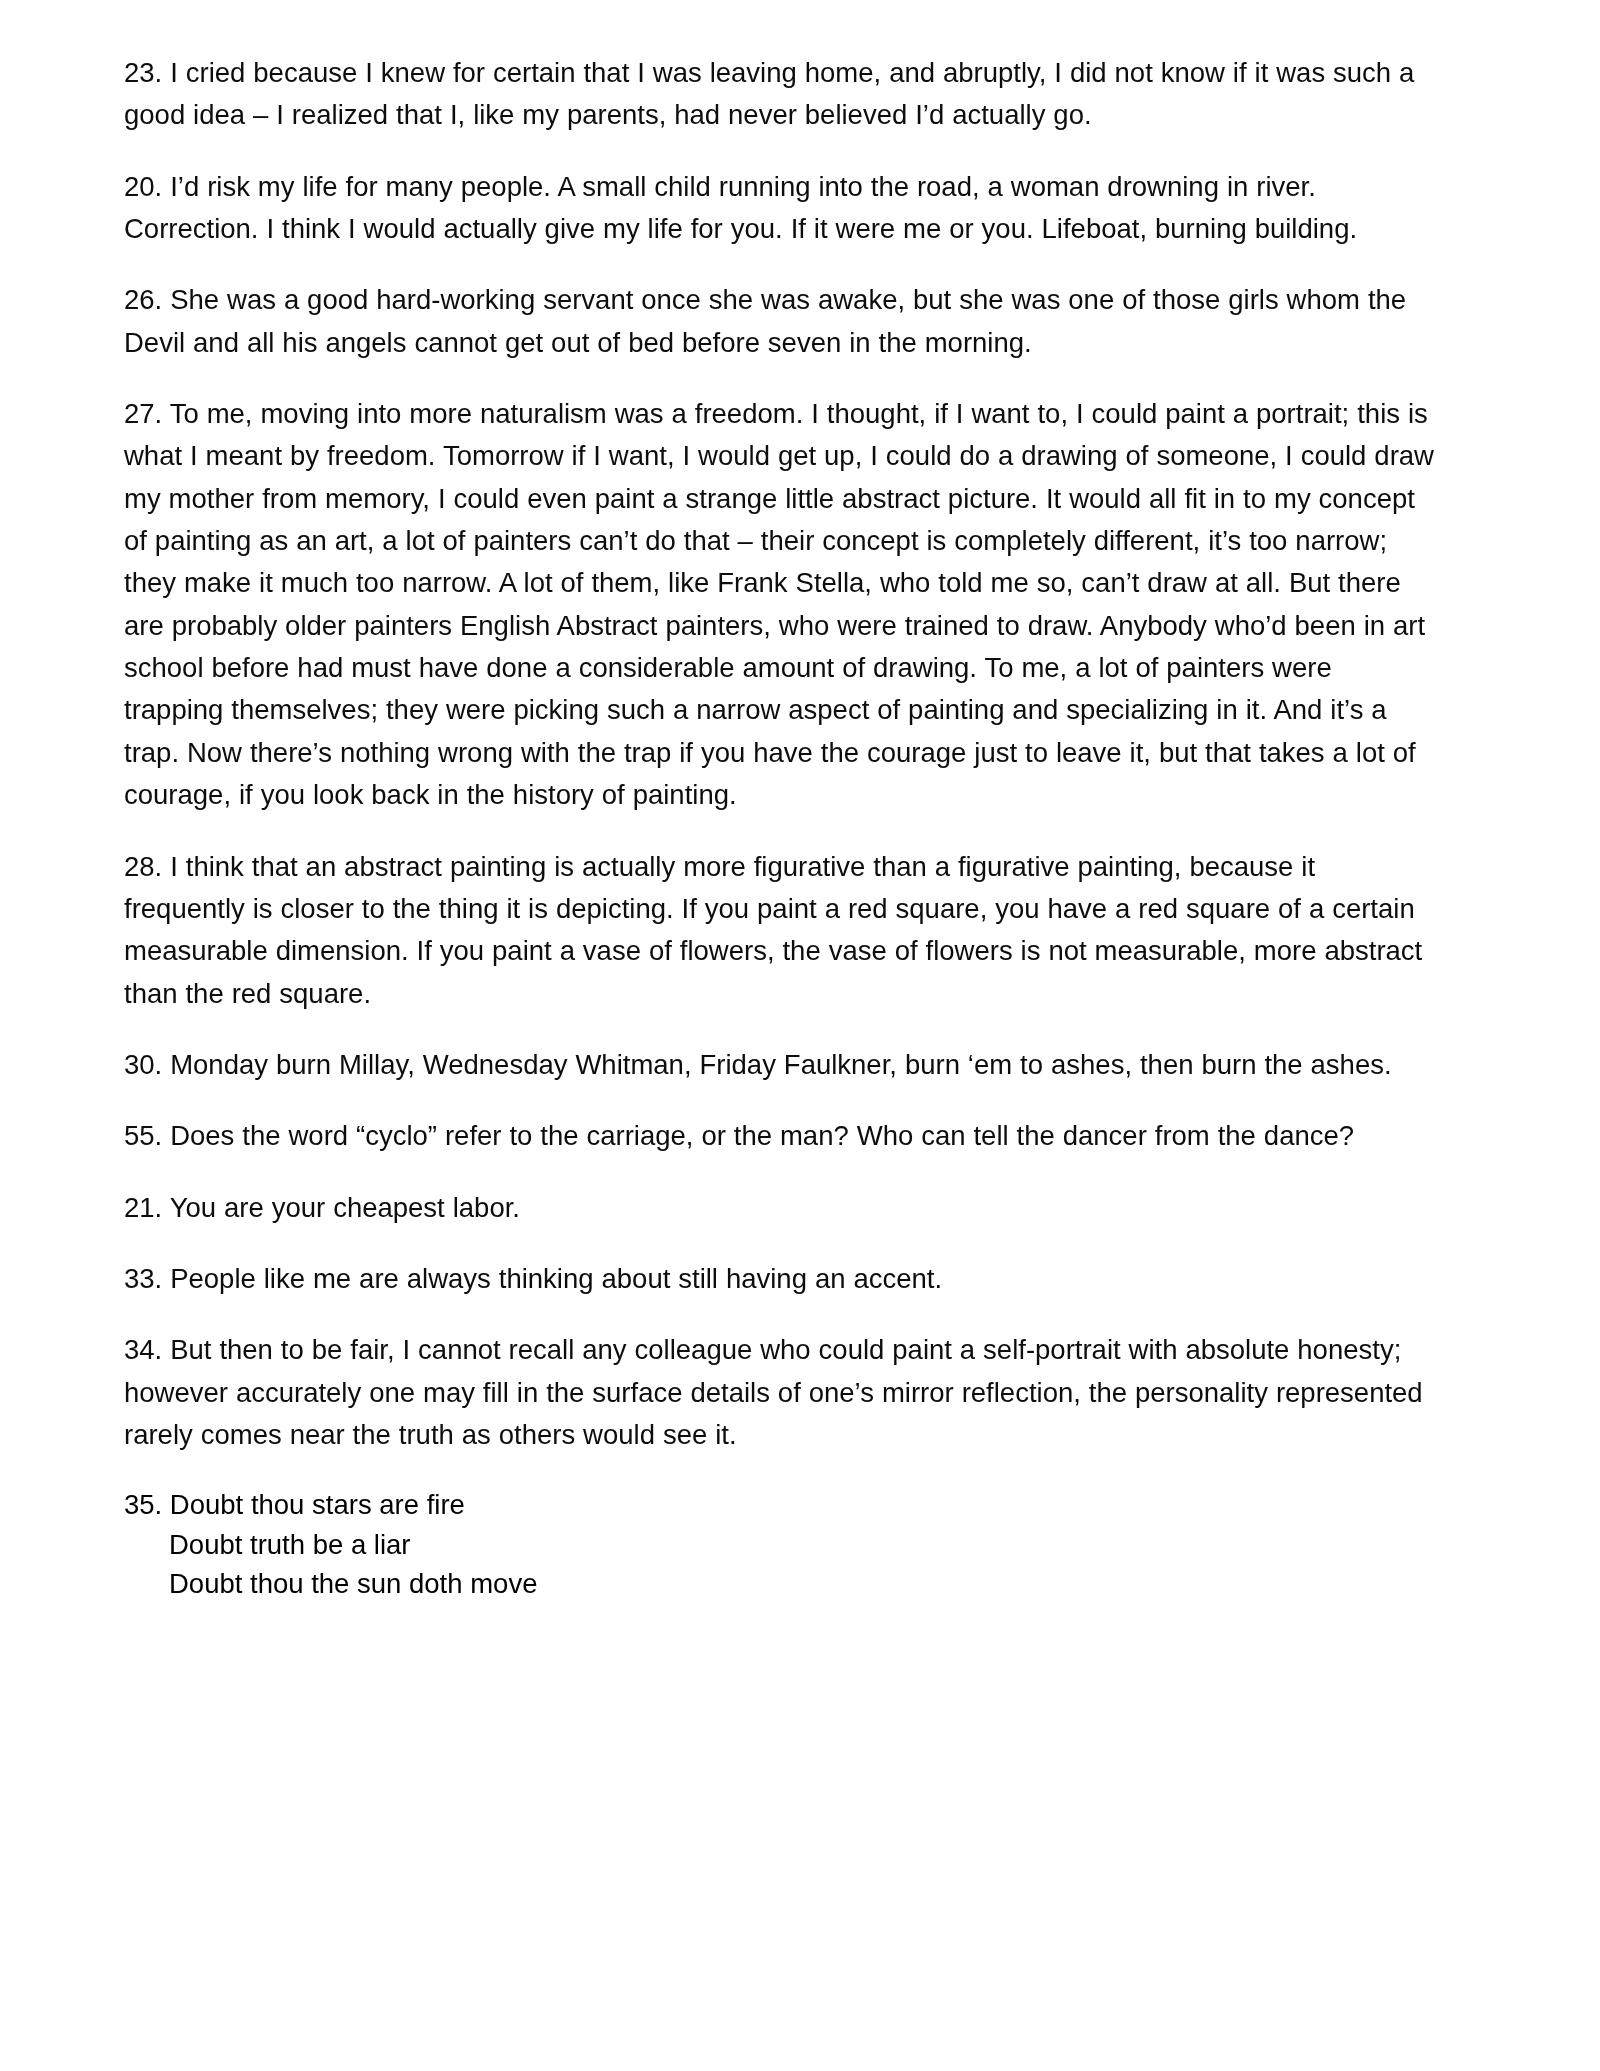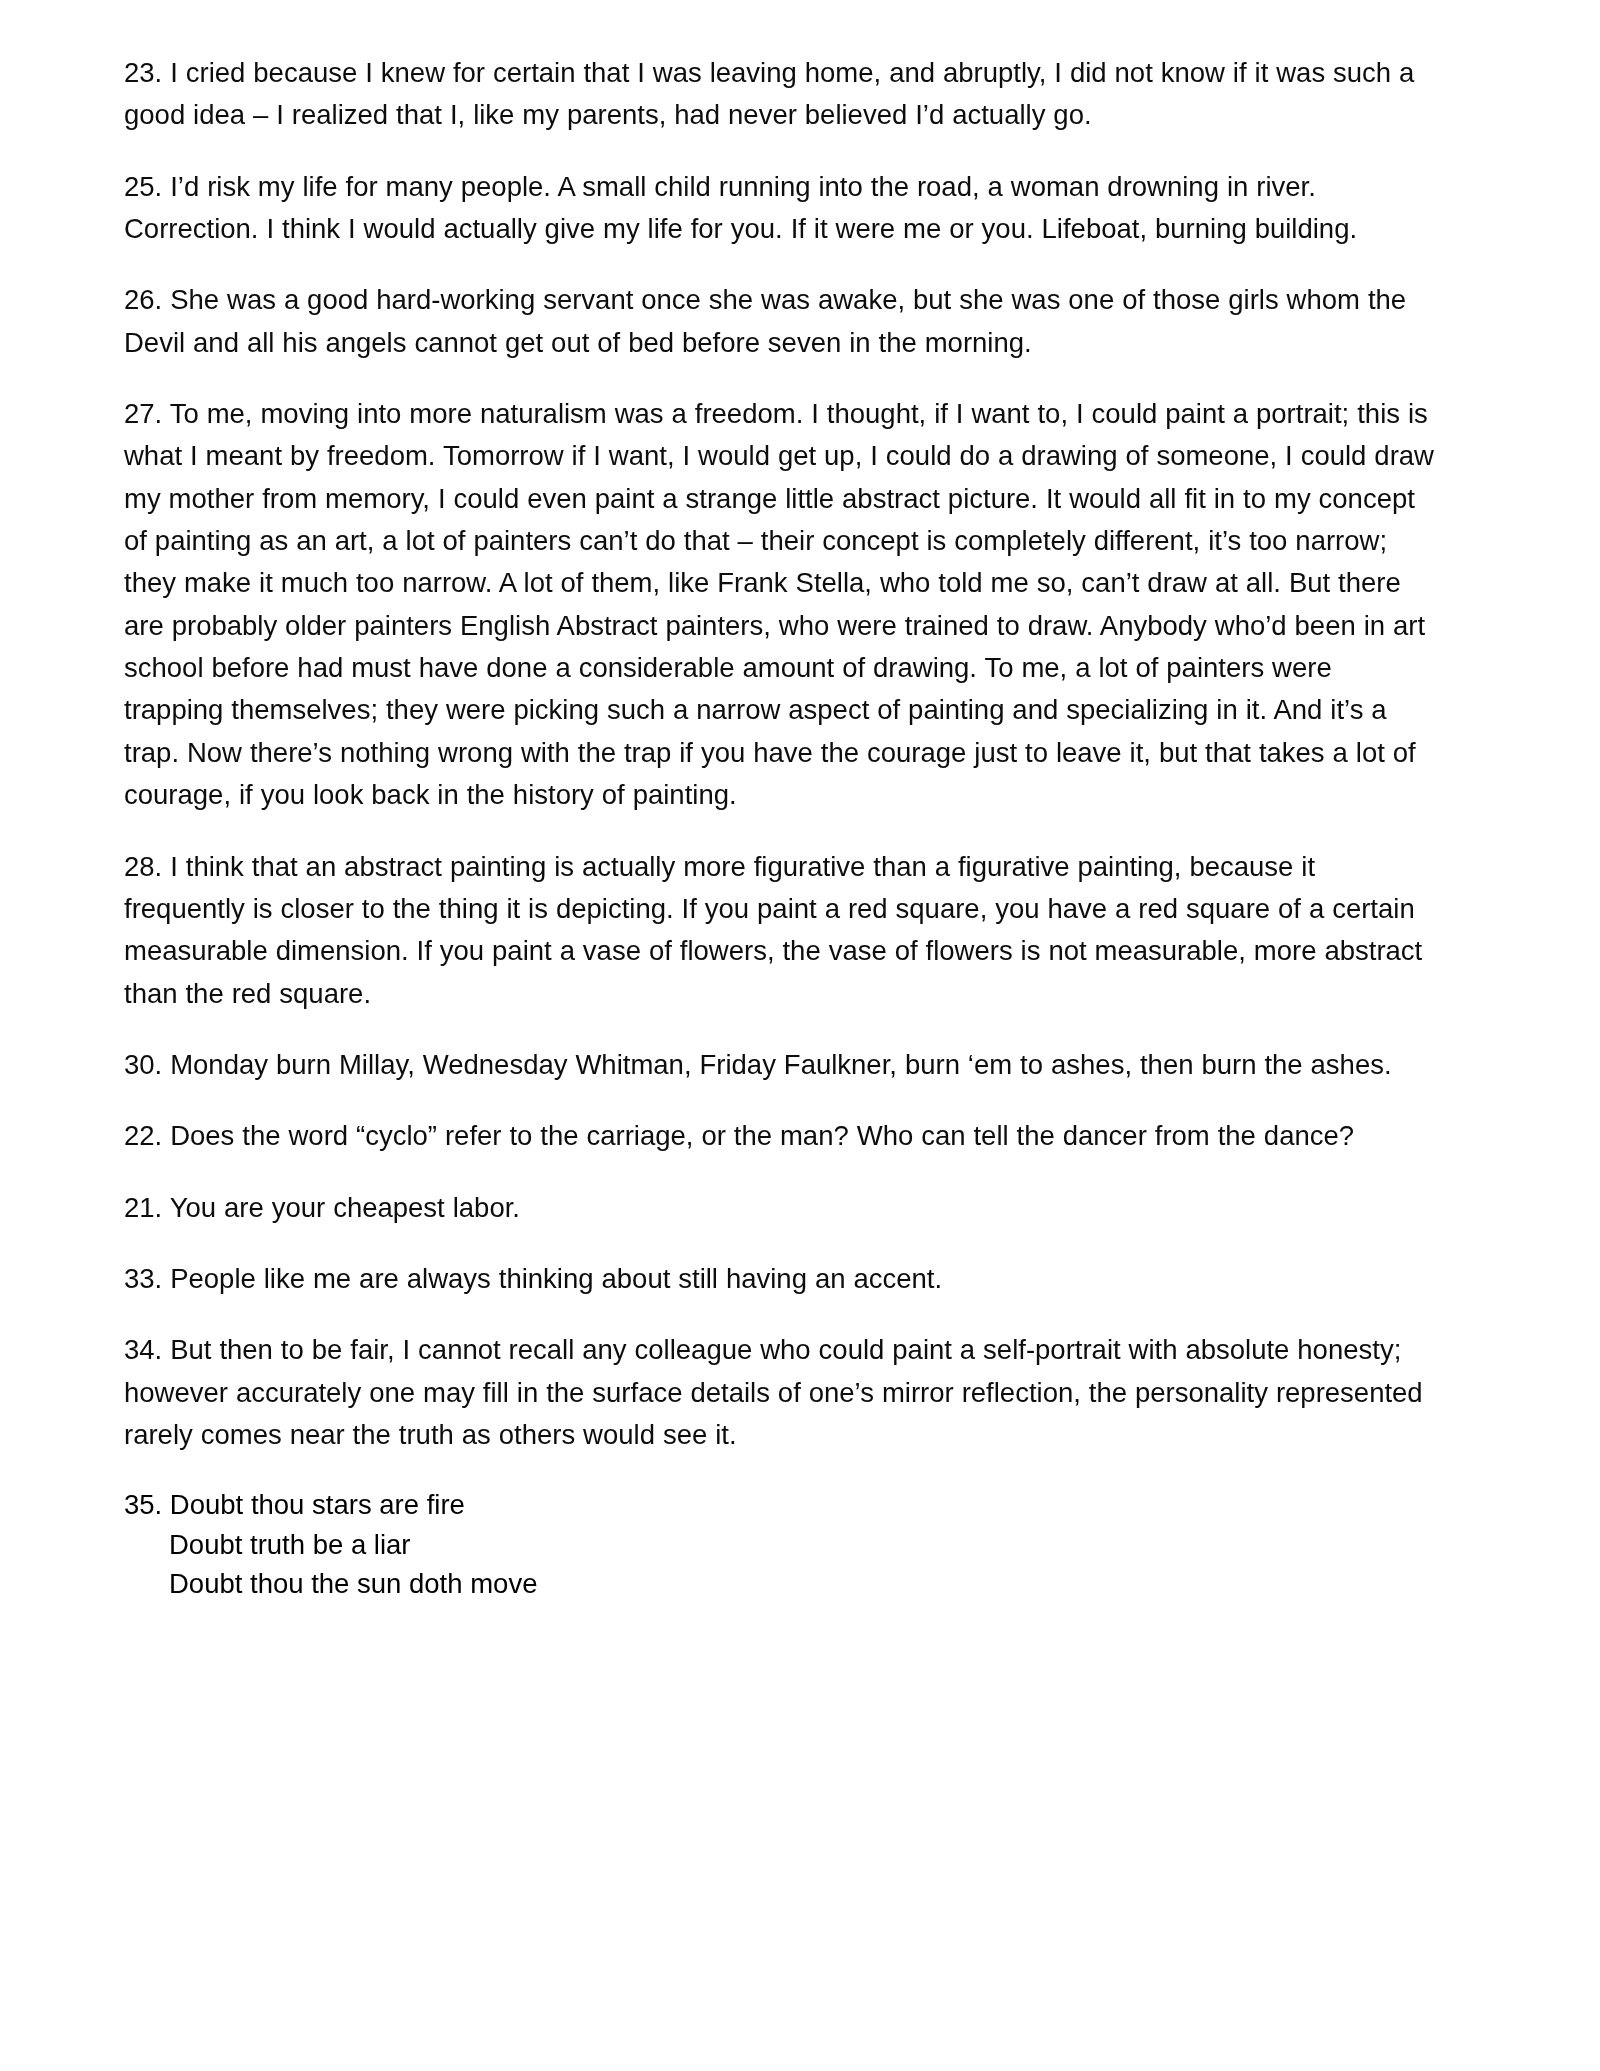--- a/index.html
+++ b/index.html
@@ -48,26 +48,26 @@
     padding-left: 45px;
   }
 </style>
 </head>
 <body>
 
 <div class="page">
   <div class="doc-body">
 
     <p class="para">23. I cried because I knew for certain that I was leaving home, and abruptly, I did not know if it was such a good idea – I realized that I, like my parents, had never believed I’d actually go.</p>
-    <p class="para">25. I’d risk my life for many people. A small child running into the road, a woman drowning in river. Correction. I think I would actually give my life for you. If it were me or you. Lifeboat, burning building.</p>
+    <p class="para">20. I’d risk my life for many people. A small child running into the road, a woman drowning in river. Correction. I think I would actually give my life for you. If it were me or you. Lifeboat, burning building.</p>
     <p class="para">26. She was a good hard-working servant once she was awake, but she was one of those girls whom the Devil and all his angels cannot get out of bed before seven in the morning.</p>
     <p class="para">27. To me, moving into more naturalism was a freedom. I thought, if I want to, I could paint a portrait; this is what I meant by freedom. Tomorrow if I want, I would get up, I could do a drawing of someone, I could draw my mother from memory, I could even paint a strange little abstract picture. It would all fit in to my concept of painting as an art, a lot of painters can’t do that – their concept is completely different, it’s too narrow; they make it much too narrow. A lot of them, like Frank Stella, who told me so, can’t draw at all. But there are probably older painters English Abstract painters, who were trained to draw. Anybody who’d been in art school before had must have done a considerable amount of drawing. To me, a lot of painters were trapping themselves; they were picking such a narrow aspect of painting and specializing in it. And it’s a trap. Now there’s nothing wrong with the trap if you have the courage just to leave it, but that takes a lot of courage, if you look back in the history of painting.</p>
     <p class="para">28. I think that an abstract painting is actually more figurative than a figurative painting, because it frequently is closer to the thing it is depicting. If you paint a red square, you have a red square of a certain measurable dimension. If you paint a vase of flowers, the vase of flowers is not measurable, more abstract than the red square.</p>
     <p class="para">30. Monday burn Millay, Wednesday Whitman, Friday Faulkner, burn ‘em to ashes, then burn the ashes.</p>
-    <p class="para">22. Does the word “cyclo” refer to the carriage, or the man? Who can tell the dancer from the dance?</p>
+    <p class="para">55. Does the word “cyclo” refer to the carriage, or the man? Who can tell the dancer from the dance?</p>
     <p class="para">21. You are your cheapest labor.</p>
     <p class="para">33. People like me are always thinking about still having an accent.</p>
     <p class="para">34. But then to be fair, I cannot recall any colleague who could paint a self-portrait with absolute honesty; however accurately one may fill in the surface details of one’s mirror reflection, the personality represented rarely comes near the truth as others would see it.</p>
 
     <div class="verse">
       <span class="verse-line">35. Doubt thou stars are fire</span>
       <span class="verse-line indent">Doubt truth be a liar</span>
       <span class="verse-line indent">Doubt thou the sun doth move</span>
     </div>
 

